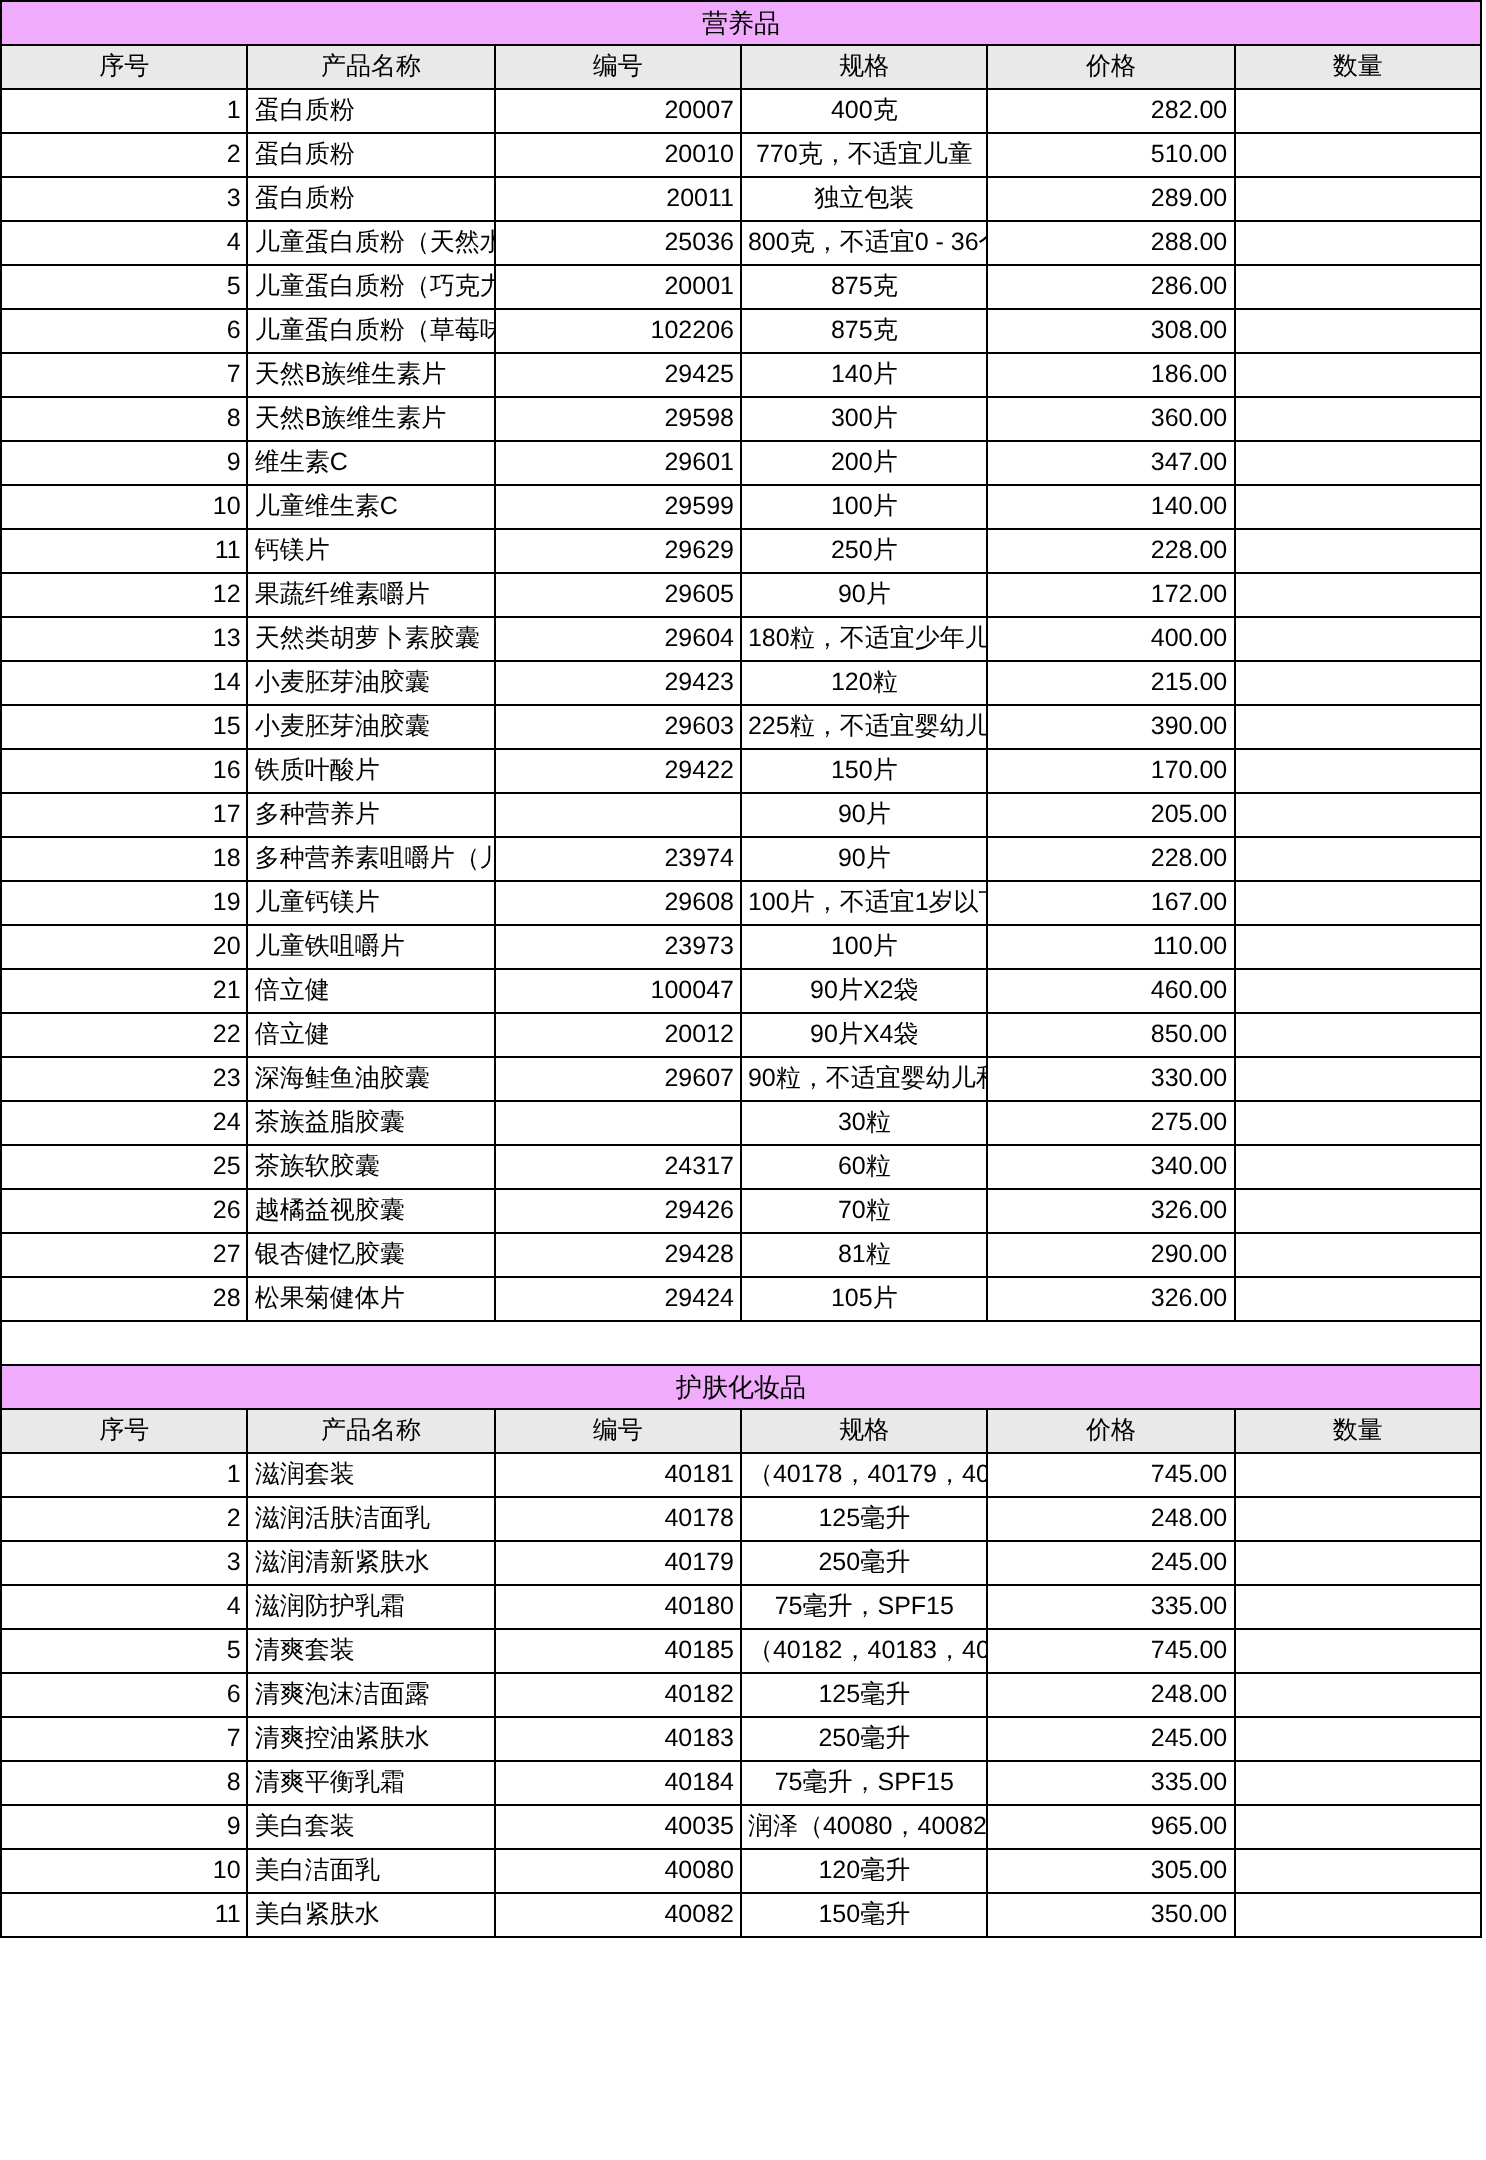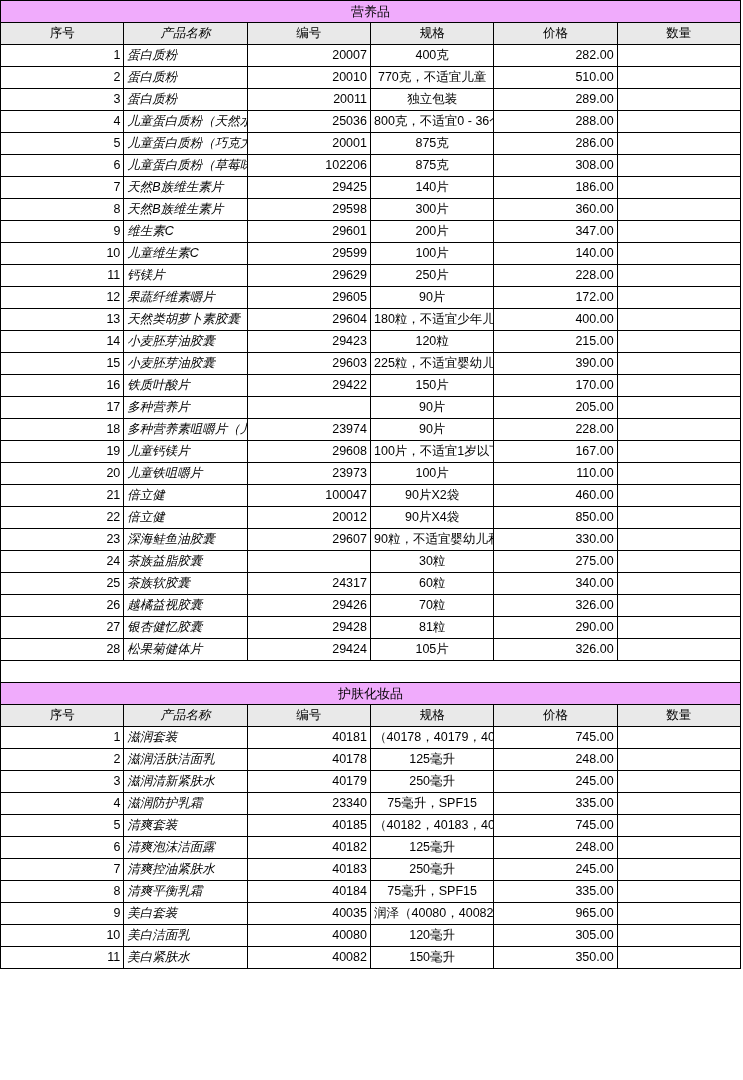--- a/index.html
+++ b/index.html
@@ -38,21 +38,21 @@
     font-weight: bold;
     background: #f0abfc;
     font-size: 13px;
   }
   .hdr td {
     text-align: center;
     font-weight: bold;
     background: #e9e9e9;
   }
   .c-idx   { width: 46px;  text-align: right; padding-right: 5px; }
-  .c-name  { width: 196px; text-align: left; font-style: italic; }
+  .c-name  { width: 196px; text-align: left; }
   .c-code  { width: 66px;  text-align: right; }
   .c-spec  { width: 290px; text-align: center; }
   .c-price { width: 76px;  text-align: right; padding-right: 6px; }
   .c-qty   { width: 59px;  text-align: center; }
   .hdr .c-idx, .hdr .c-name, .hdr .c-code, .hdr .c-spec,
   .hdr .c-price, .hdr .c-qty { text-align: center; padding-right: 3px; }
   .spacer-row td {
     border: none;
     height: 4px;
     line-height: 4px;
@@ -334,21 +334,21 @@
           <td class="c-idx">3</td>
           <td class="c-name">滋润清新紧肤水</td>
           <td class="c-code">40179</td>
           <td class="c-spec">250毫升</td>
           <td class="c-price">245.00</td>
           <td class="c-qty"></td>
         </tr>
         <tr>
           <td class="c-idx">4</td>
           <td class="c-name">滋润防护乳霜</td>
-          <td class="c-code">23340</td>
+          <td class="c-code">40180</td>
           <td class="c-spec">75毫升，SPF15</td>
           <td class="c-price">335.00</td>
           <td class="c-qty"></td>
         </tr>
         <tr>
           <td class="c-idx">5</td>
           <td class="c-name">清爽套装</td>
           <td class="c-code">40185</td>
           <td class="c-spec">（40182，40183，40184）</td>
           <td class="c-price">745.00</td>

